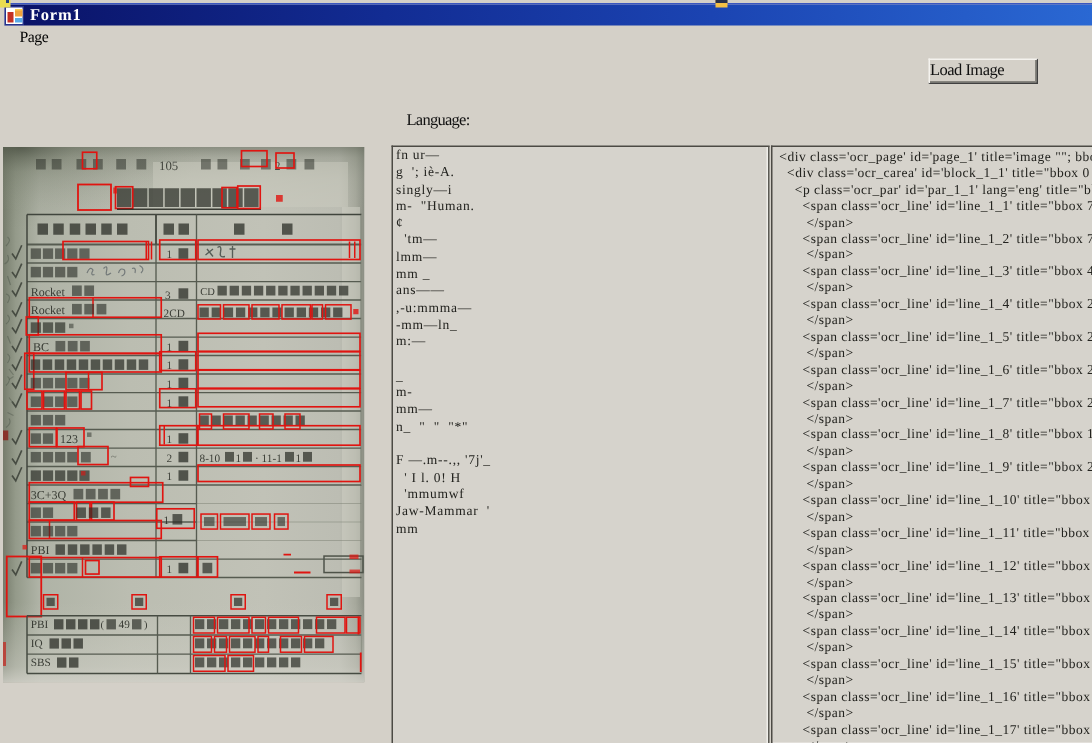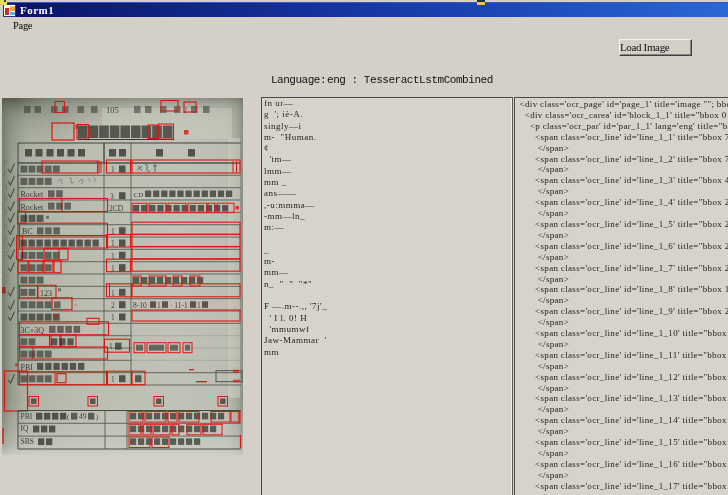--- a/index.html
+++ b/index.html
@@ -26,21 +26,21 @@
 #loadbtn{position:absolute;left:575px;top:39px;width:73px;height:17px;background:#d4d0c8;
  border:1px solid #404040;border-top-color:#f4f2ee;border-left-color:#f4f2ee;
  box-shadow:inset -1px -1px 0 #86847e;letter-spacing:-0.35px;
  font-size:11px;text-align:left;padding-top:1px;color:#111;margin-left:44px;}
 #combo{left:63px;top:69px;width:172px;height:18px;font-size:11px;
  padding:2px 0 0 3px;color:#111;white-space:nowrap;}
 #cbtn{position:absolute;right:1px;top:1px;width:16px;height:14px;background:#d4d0c8;
  border:1px solid #404040;border-top-color:#f4f2ee;border-left-color:#f4f2ee;}
 #cbtn:after{content:"";position:absolute;left:3px;top:5px;border:4px solid transparent;
  border-top:4px solid #000;}
-.lbl{position:absolute;font-size:11px;color:#111;font-family:Liberation Mono, monospace;}
+.lbl{position:absolute;font-size:11px;color:#111;}
 #photo{position:absolute;left:2px;top:98px;width:216px;height:357px;}
 #photo svg{filter:blur(0.45px);}
 #midbox{left:261px;top:97px;width:252px;height:425px;border-right-color:#5b5953;border-bottom-color:#5b5953;}
 #rightbox{left:514px;top:97px;width:216px;height:400px;}
 pre{font-family:"Liberation Serif",serif;font-size:9px;line-height:11.3px;
  color:#23231f;margin:0;letter-spacing:0px;}
 #midbox pre{padding:0 0 0 2px;letter-spacing:0.5px;}
 #rightbox pre{padding:1px 0 0 2px;letter-spacing:0.33px;line-height:10.9px;}
 </style></head><body>
 <div id="win">
@@ -51,21 +51,20 @@
         <div class="b"></div>
       </div>
   <div id="wtitle">Form1</div>
  </div>
  <div class="art1"></div>
     <div class="art1b"></div>
     <div class="art2"></div>
  <div id="menu">Page</div>
  <div id="loadbtn">Load Image</div>
  <div class="lbl" style="left:271px;top:74px;letter-spacing:-0.49px">Language:</div>
- <div class="lbl" style="left:327px;top:74px;letter-spacing:-0.46px">eng : TesseractLstmCombined</div>
  <div id="photo">
       <svg width="241" height="357" viewBox="0 0 241 357" style="display:block">
 <defs>
 <linearGradient id="pg" x1="0" y1="0" x2="1" y2="0">
  <stop offset="0" stop-color="#767c6c"></stop>
             <stop offset="0.035" stop-color="#949a8a"></stop>
  <stop offset="0.10" stop-color="#afb3a6"></stop>
             <stop offset="0.35" stop-color="#bbbdb1"></stop>
  <stop offset="0.72" stop-color="#c1c2b7"></stop>
             <stop offset="0.93" stop-color="#bcbdb3"></stop>

